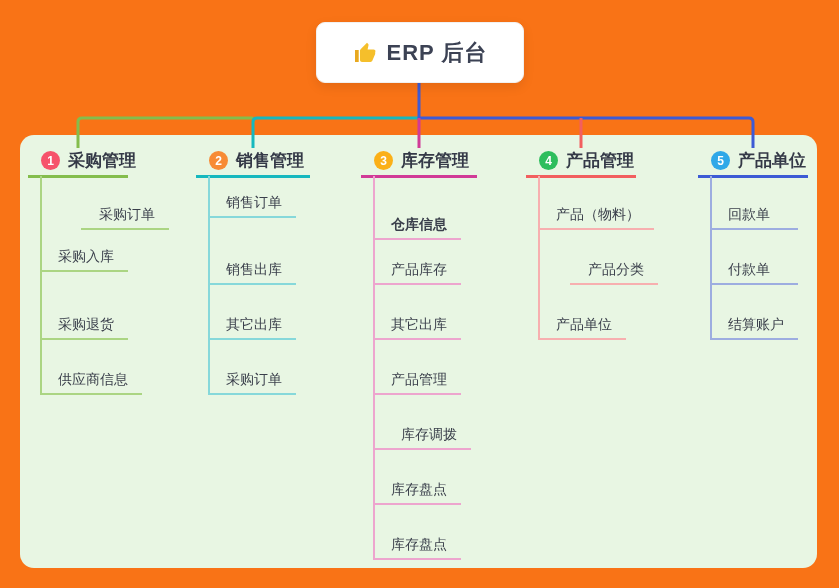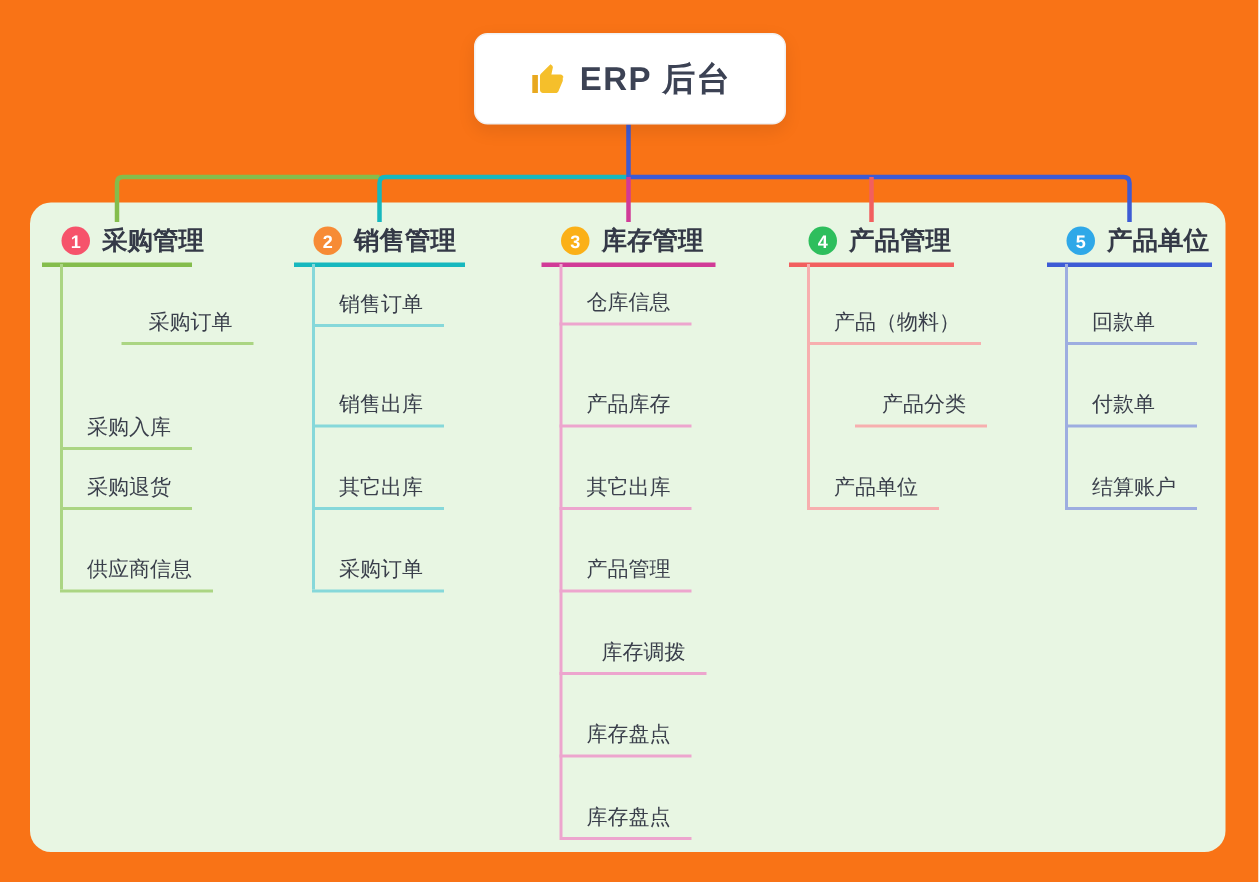--- a/index.html
+++ b/index.html
@@ -59,21 +59,21 @@
     <span class="root-label">ERP 后台</span>
   </div>
 
   <div class="branch b1" style="--main: #84BD4C; --light: #ABD583; --badge: #F6536B;">
     <div class="btitle">
       <span class="badge">1</span>
       <span>采购管理</span>
     </div>
     <div class="children" style="--trunk-h: 217px;">
         <div class="child" style="top: 22px; margin-left: 41px;">采购订单</div>
-        <div class="child" style="top: 92px;">采购入库</div>
+        <div class="child" style="top: 64px;">采购入库</div>
         <div class="child" style="top: 132px;">采购退货</div>
         <div class="child" style="top: 187px;">供应商信息</div>
       </div>
   </div>
 
   <div class="branch b2" style="--main: #16B8BE; --light: #86D8DA; --badge: #F78B35;">
     <div class="btitle">
       <span class="badge">2</span>
       <span>销售管理</span>
     </div>
@@ -84,21 +84,21 @@
         <div class="child" style="top: 187px;">采购订单</div>
       </div>
   </div>
 
   <div class="branch b3" style="--main: #D13B97; --light: #EDA5CE; --badge: #FBB017;">
     <div class="btitle">
       <span class="badge">3</span>
       <span>库存管理</span>
     </div>
     <div class="children" style="--trunk-h: 382px;">
-        <div class="child" style="top: 9px;">仓库信息</div>
+        <div class="child" style="top: 32px; font-weight: bold;">仓库信息</div>
         <div class="child" style="top: 77px;">产品库存</div>
         <div class="child" style="top: 132px;">其它出库</div>
         <div class="child" style="top: 187px;">产品管理</div>
         <div class="child" style="top: 242px; padding-left: 28px;">库存调拨</div>
         <div class="child" style="top: 297px;">库存盘点</div>
         <div class="child" style="top: 352px;">库存盘点</div>
       </div>
   </div>
 
   <div class="branch b4" style="--main: #F25F5F; --light: #F7AFAF; --badge: #2EBE5D;">

